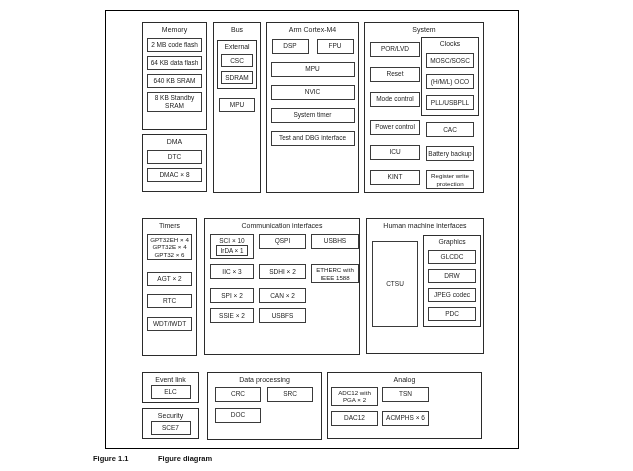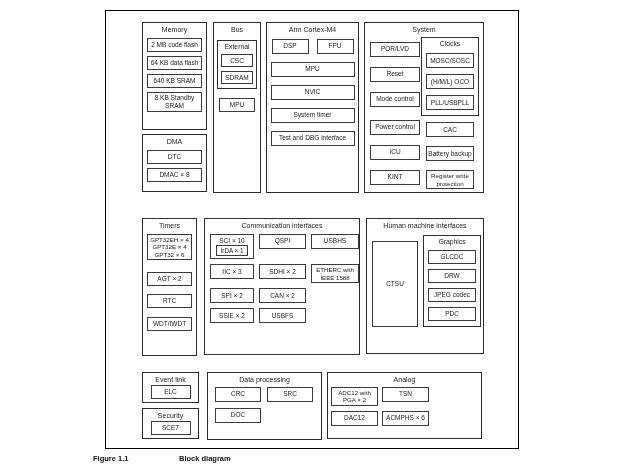--- a/index.html
+++ b/index.html
@@ -85,21 +85,21 @@
   .dp-grid { display:grid; grid-template-columns:46px 46px; column-gap:6px; row-gap:6px; margin:3px 0 0 7px; }
   .dp-grid .box { min-height:15px; }
 
   .g-analog { left:221px; top:361px; width:155px; height:67px; }
   .an-grid { display:grid; grid-template-columns:47px 47px; column-gap:4px; row-gap:5px; margin:3px 0 0 3px; align-items:start; }
   .an-grid .box { min-height:15px; }
   .adc { min-height:17px; font-size:6.2px; }
 
   
   .caption { position:absolute; left:93px; top:454px; display:flex; font-size:7.5px; font-weight:bold; color:#111; }
-  .cap-label { width:86px; }
+  .cap-label { width:65px; }
 </style>
 </head>
 <body>
 
 <div class="page">
   <div class="frame">
 
     <div class="group g-memory">
       <div class="gtitle">Memory</div>
       <div class="box">2 MB code flash</div>
@@ -232,15 +232,15 @@
         <div class="box">TSN</div>
         <div class="box">DAC12</div>
         <div class="box">ACMPHS × 6</div>
       </div>
     </div>
 
   </div>
 
   <div class="caption">
     <span class="cap-label">Figure 1.1</span>
-    <span class="cap-title">Block diagram</span>
+    <span class="cap-title">Figure diagram</span>
   </div>
 </div>
 
 </body></html>

